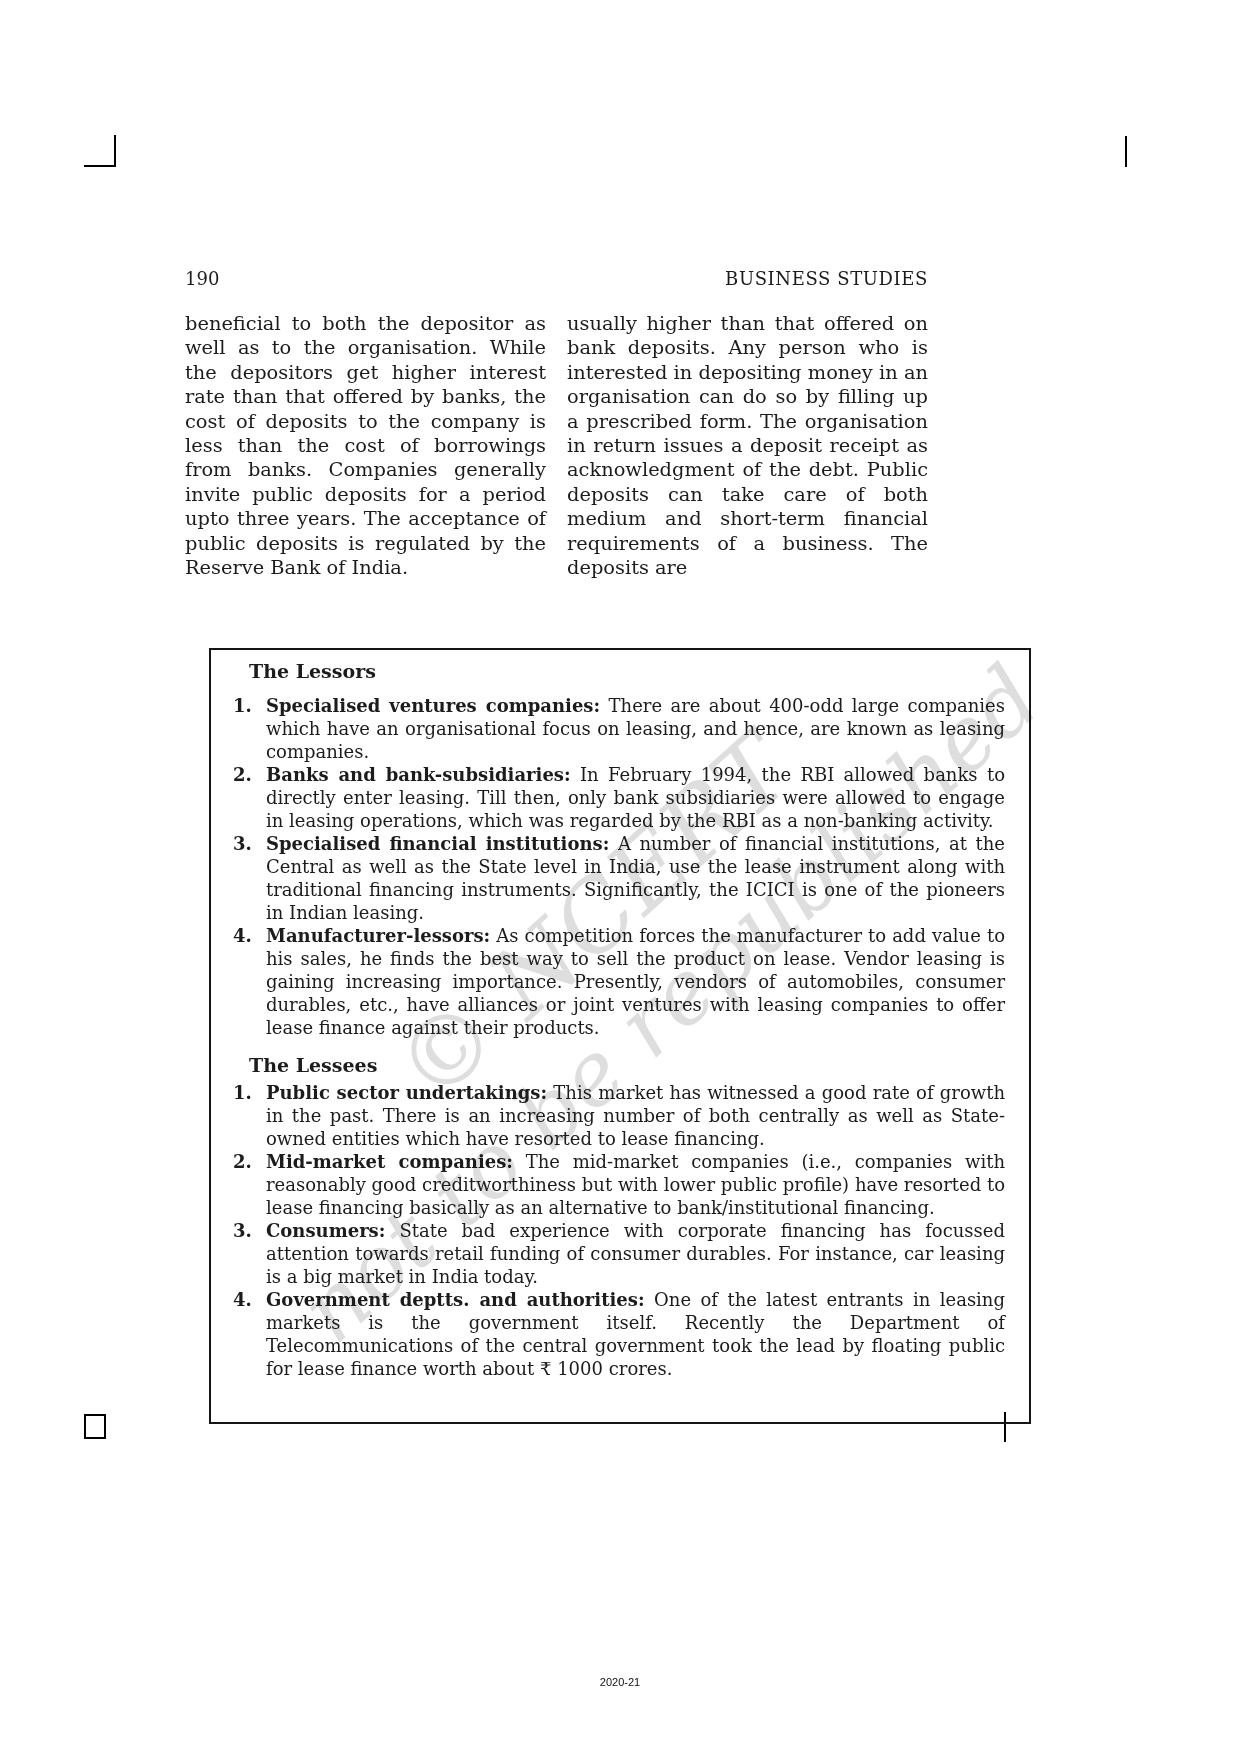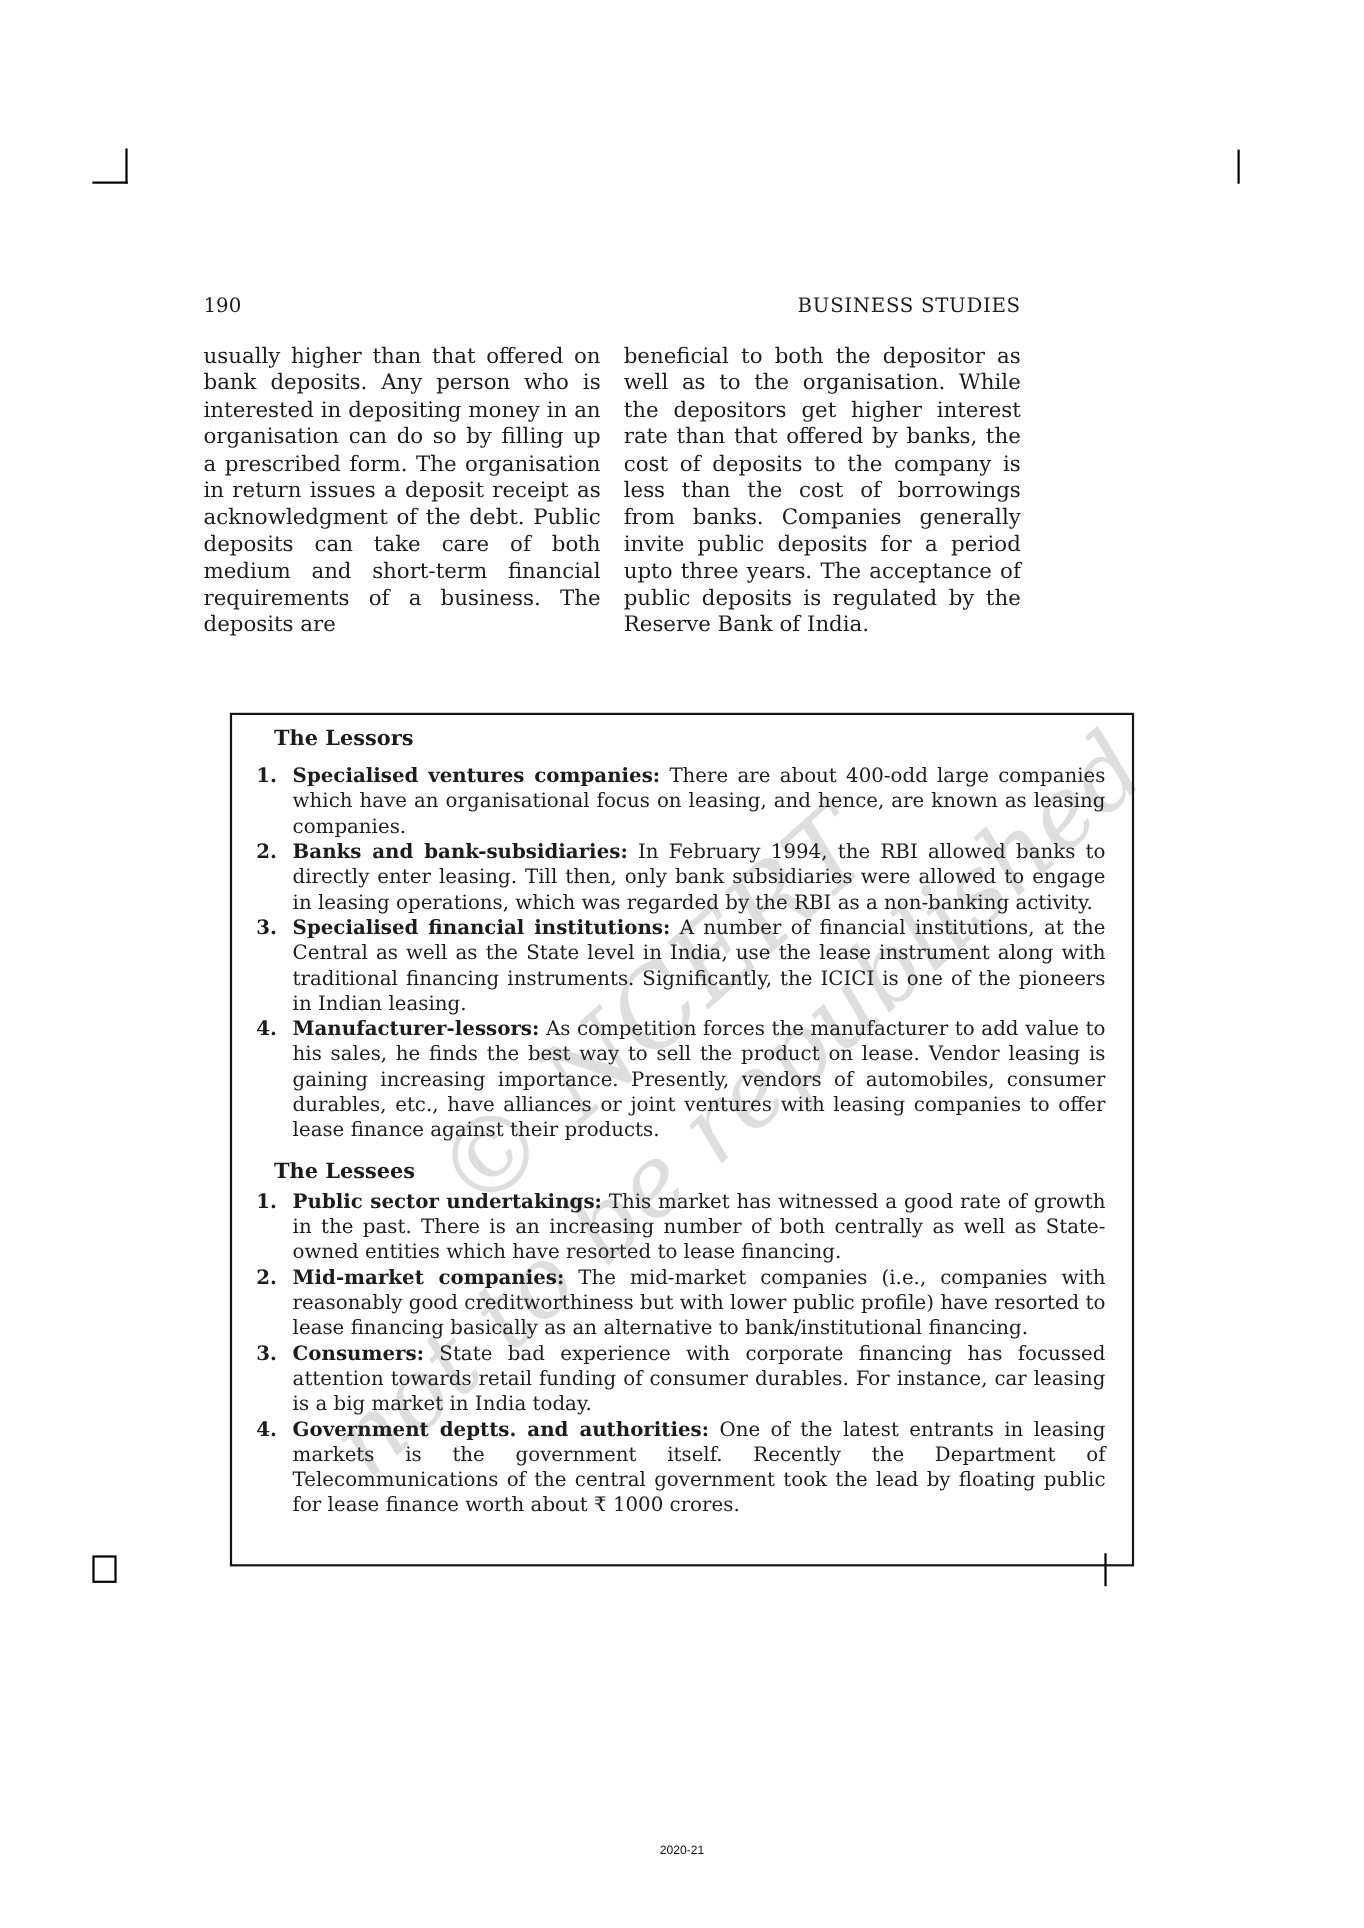--- a/index.html
+++ b/index.html
@@ -99,22 +99,22 @@
     <span class="wm1">© NCERT</span>
     <span class="wm2">not to be republished</span>
   </div>
 
   <div class="runhead">
     <span class="pnum">190</span>
     <span class="htitle">BUSINESS STUDIES</span>
   </div>
 
   <div class="cols">
+    <div class="col">beneficial to both the depositor as well as to the organisation. While the depositors get higher interest rate than that offered by banks, the cost of deposits to the company is less than the cost of borrowings from banks. Companies generally invite public deposits for a period upto three years. The acceptance of public deposits is regulated by the Reserve Bank of India.</div>
     <div class="col">usually higher than that offered on bank deposits. Any person who is interested in depositing money in an organisation can do so by filling up a prescribed form. The organisation in return issues a deposit receipt as acknowledgment of the debt. Public deposits can take care of both medium and short-term financial requirements of a business. The deposits are</div>
-    <div class="col">beneficial to both the depositor as well as to the organisation. While the depositors get higher interest rate than that offered by banks, the cost of deposits to the company is less than the cost of borrowings from banks. Companies generally invite public deposits for a period upto three years. The acceptance of public deposits is regulated by the Reserve Bank of India.</div>
   </div>
 
   <div class="boxa">
 
     <div class="bheading">The Lessors</div>
 
     <div class="item">
       <span class="num">1.</span>
       <p class="itext"><b>Specialised ventures companies:</b> <span>There are about 400-odd large companies which have an organisational focus on leasing, and hence, are known as leasing companies.</span></p>
     </div>

